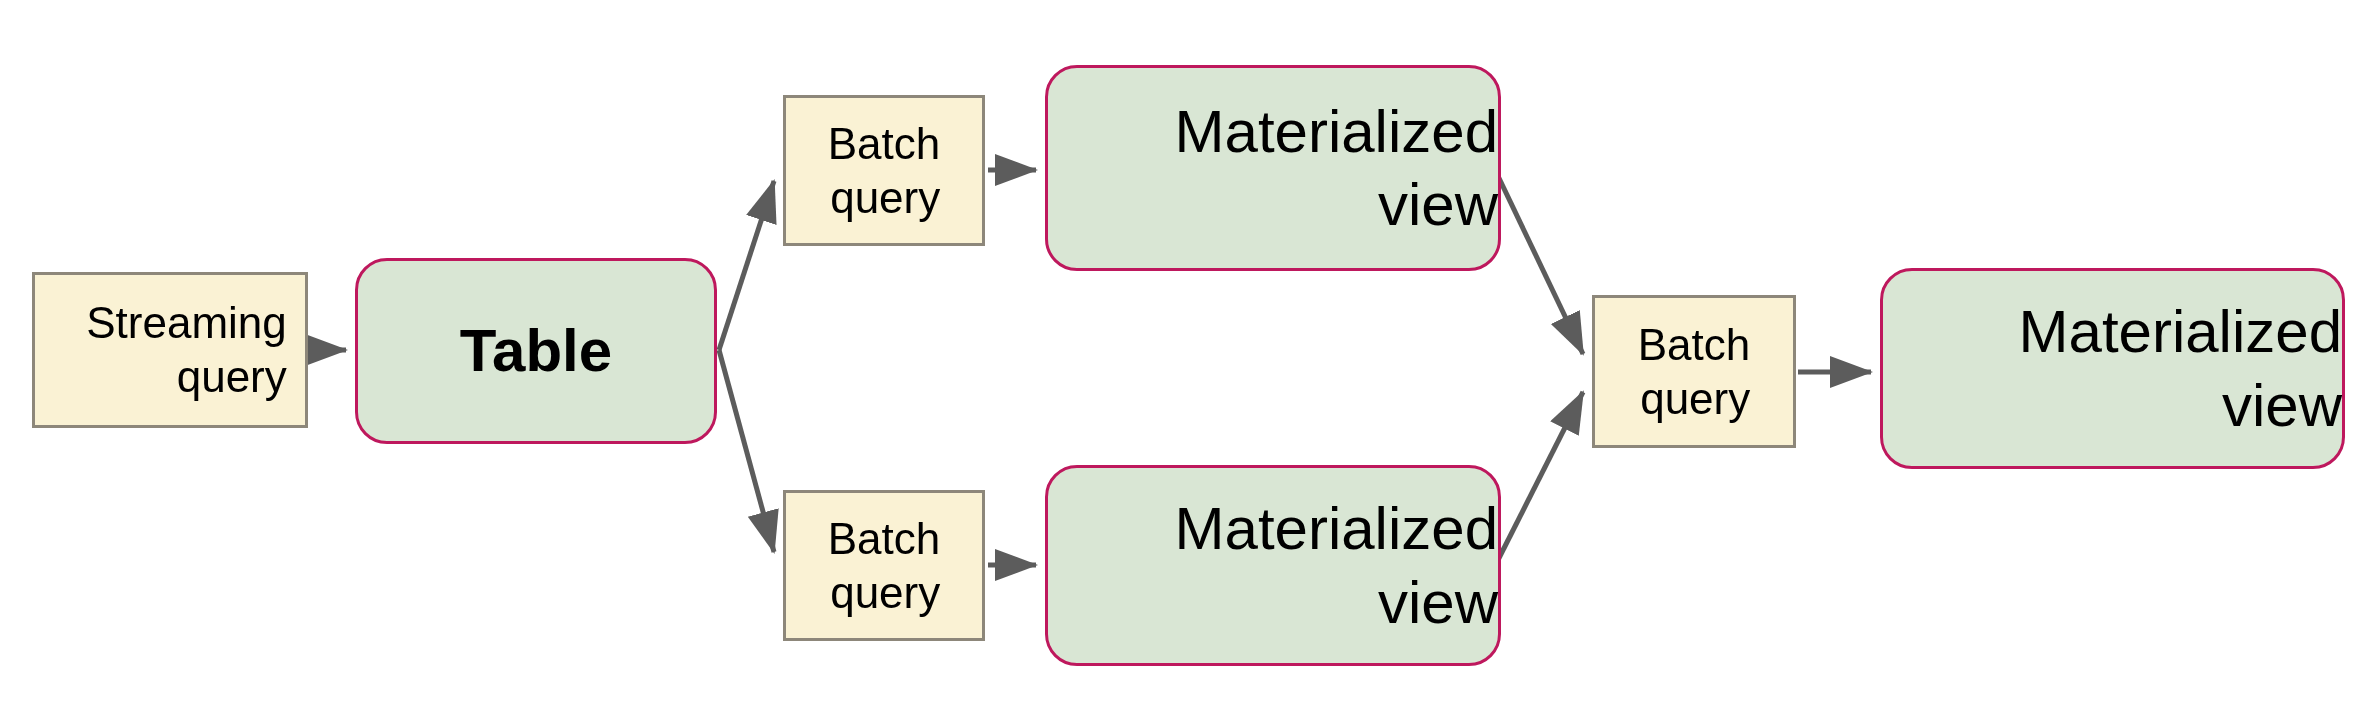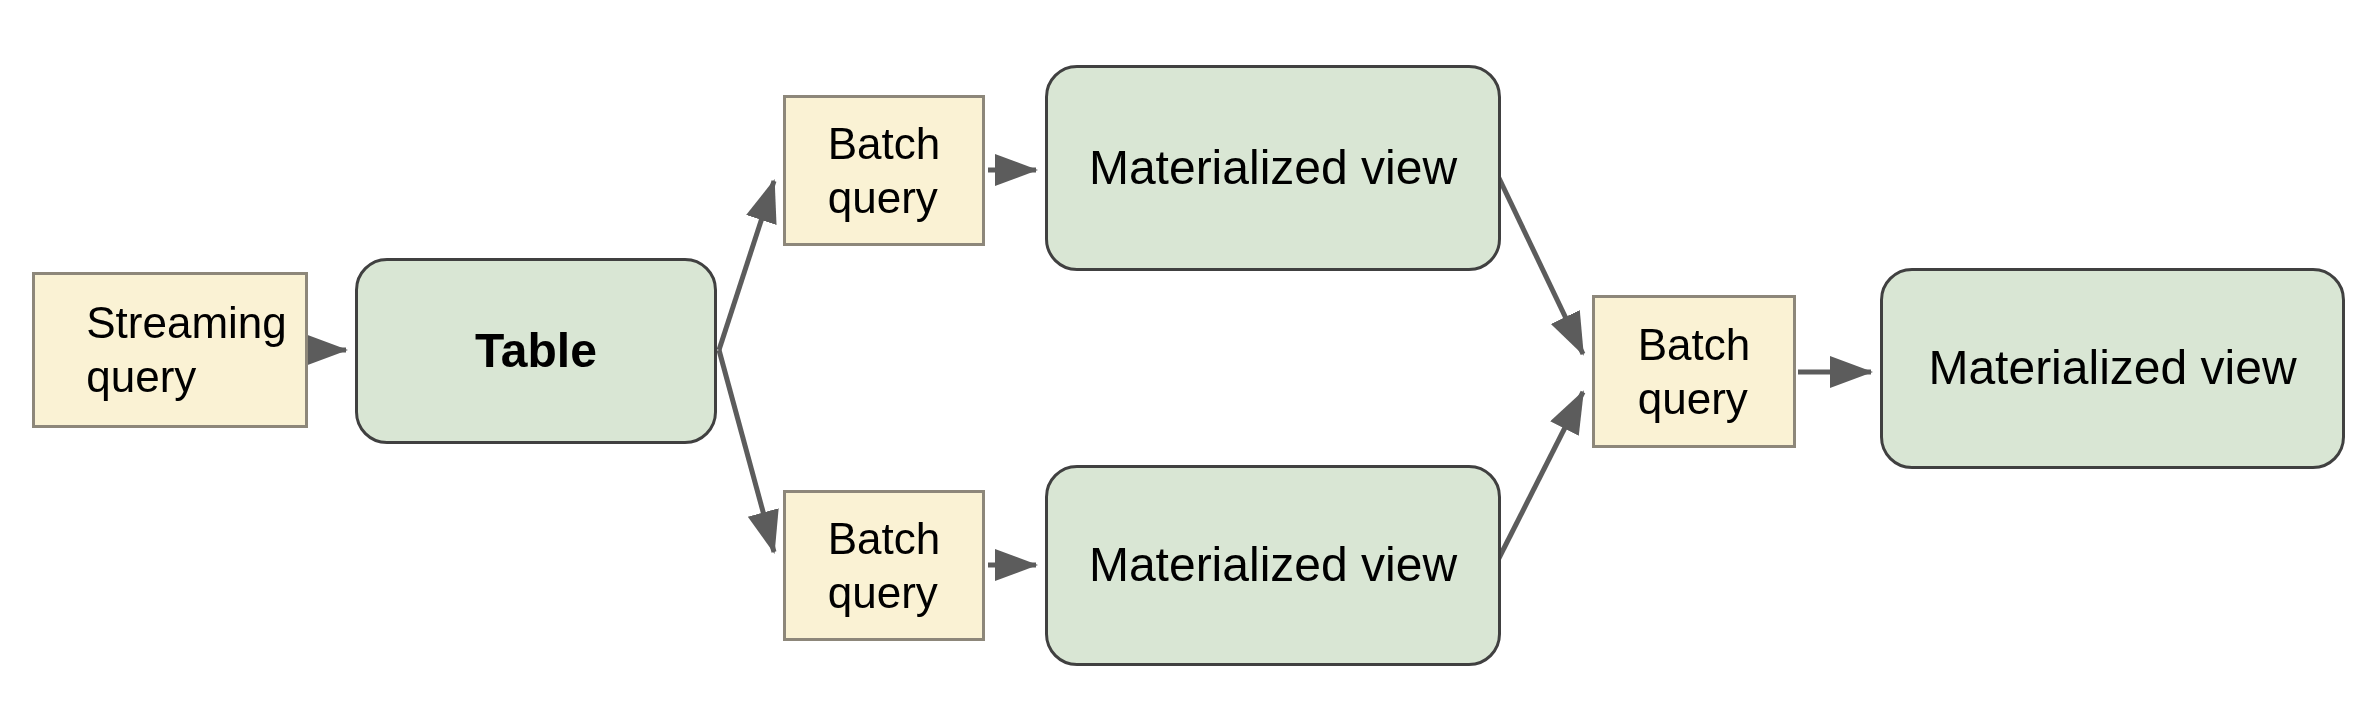--- a/index.html
+++ b/index.html
@@ -23,36 +23,36 @@
     width: 2370px;
     height: 720px;
     pointer-events: none;
   }
   .node {
     position: absolute;
     box-sizing: border-box;
     display: flex;
     align-items: center;
     justify-content: center;
-    text-align: left;
+    text-align: right;
     color: #000000;
     line-height: 1.22;
     white-space: pre-line;
   }
   .node-process {
     background: #faf2d4;
     border: 3px solid #8d877a;
     border-radius: 0;
     font-size: 44px;
   }
   .node-store {
     background: #d9e6d4;
-    border: 3px solid #404040;
+    border: 3px solid #be185d;
     border-radius: 32px;
-    font-size: 48px;
+    font-size: 60px;
   }
   
   #n-streaming-query { left: 32px;   top: 272px; width: 276px; height: 156px; padding-left: 33px; }
   #n-table           { left: 355px;  top: 258px; width: 362px; height: 186px; font-weight: bold; }
   #n-batch-top       { left: 783px;  top: 95px;  width: 202px; height: 151px; }
   #n-mv-top          { left: 1045px; top: 65px;  width: 456px; height: 206px; }
   #n-batch-bottom    { left: 783px;  top: 490px; width: 202px; height: 151px; }
   #n-mv-bottom       { left: 1045px; top: 465px; width: 456px; height: 201px; }
   #n-batch-right     { left: 1592px; top: 295px; width: 204px; height: 153px; }
   #n-mv-right        { left: 1880px; top: 268px; width: 465px; height: 201px; }

